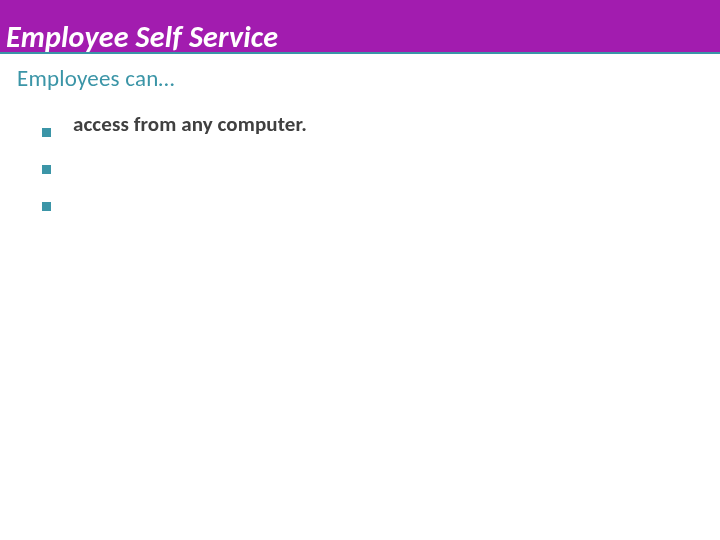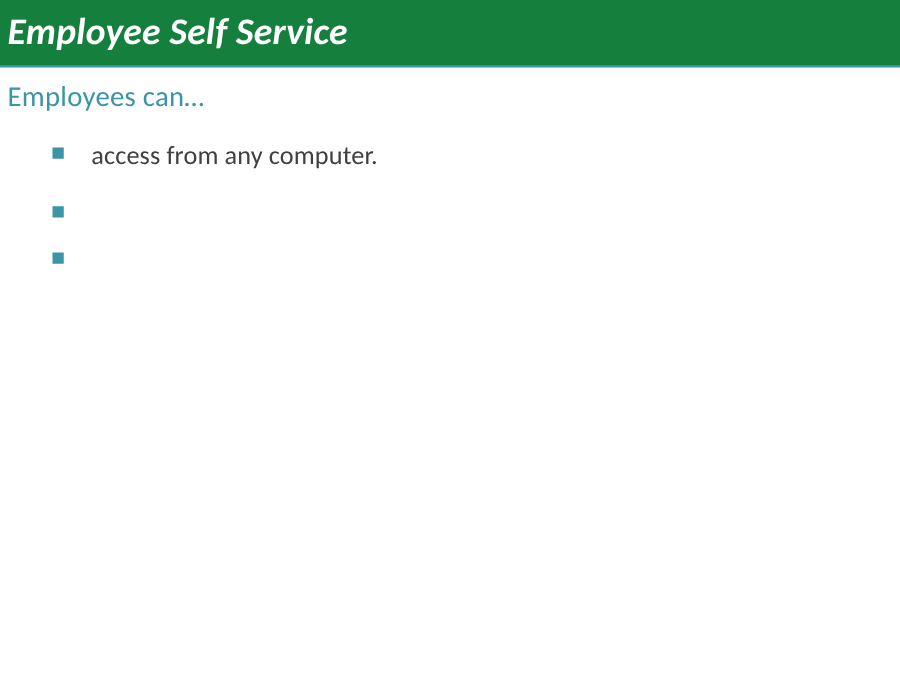--- a/index.html
+++ b/index.html
@@ -7,25 +7,25 @@
     padding: 0;
     width: 720px;
     height: 540px;
     background: #ffffff;
     font-family: Calibri, "Segoe UI", Arial, sans-serif;
     overflow: hidden;
     color: #333333;
   }
 
   .header-band {
-    background: #15803d;
+    background: #a21caf;
     height: 52px;
     width: 100%;
     display: flex;
-    align-items: center;
+    align-items: flex-end;
     position: relative;
   }
 
   .header-title {
     color: #ffffff;
     font-style: italic;
     font-weight: 700;
     font-size: 30px;
     line-height: 1;
     margin: 0;
@@ -36,38 +36,39 @@
   .header-underline {
     height: 2px;
     width: 100%;
     background: #3B95A7;
   }
 
   .subheading {
     color: #3B95A7;
     font-size: 23px;
     font-weight: 400;
-    margin: 10px 0 0 6px;
+    margin: 10px 0 0 17px;
     letter-spacing: 0.2px;
   }
 
   .content {
     padding: 20px 0 0 0;
   }
 
   .bullet-list {
     list-style: none;
     margin: 0;
     padding: 0 0 0 42px;
   }
 
   .bullet-list li {
     display: flex;
-    align-items: flex-start;
+    align-items: flex-end;
     margin: 0 0 22px 0;
+    font-weight: bold;
   }
 
   .bullet-marker {
     width: 9px;
     height: 9px;
     background: #3B95A7;
     margin-top: 6px;
     margin-right: 22px;
     flex: 0 0 auto;
   }

